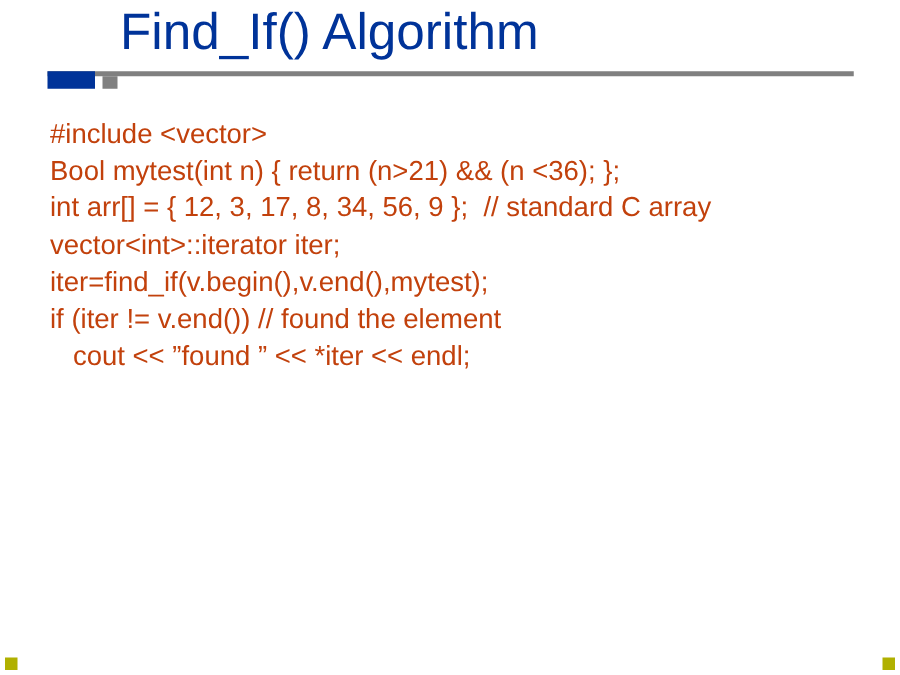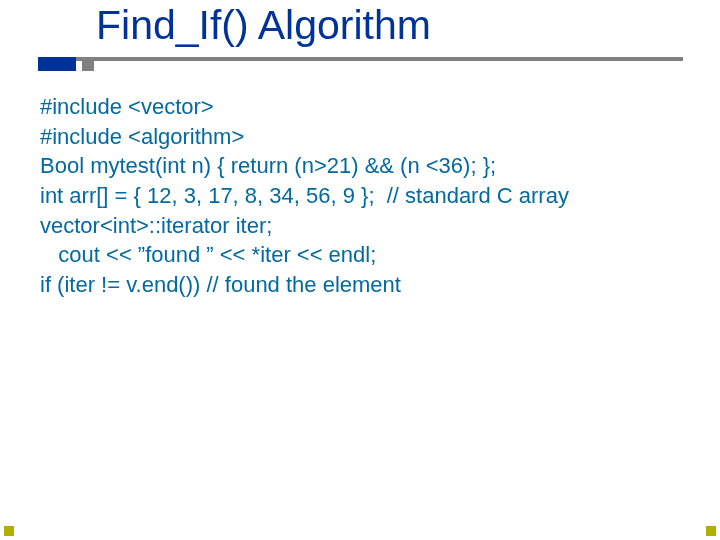--- a/index.html
+++ b/index.html
@@ -61,45 +61,45 @@
     height: 10px;
     background: #b0b000;
   }
   .body {
     position: absolute;
     top: 92px;
     left: 40px;
     right: 20px;
     font-family: Verdana, Arial, sans-serif;
     font-size: 22px;
-    color: #0369a1;
+    color: #c2410c;
     line-height: 1.35;
   }
   .body .line {
     white-space: pre;
   }
 </style>
 </head>
 <body>
 
 <div class="slide">
 
   <div class="title-wrap">
     <div class="title">Find_If() Algorithm</div>
   </div>
   <div class="title-underline"></div>
   <div class="tab-block"></div>
   <div class="tab-block2"></div>
 
   <div class="body">
     <div class="line">#include &lt;vector&gt;</div>
-    <div class="line">#include &lt;algorithm&gt;</div>
     <div class="line">Bool mytest(int n) { return (n&gt;21) &amp;&amp; (n &lt;36); };</div>
     <div class="line">int arr[] = { 12, 3, 17, 8, 34, 56, 9 };  // standard C array</div>
     <div class="line">vector&lt;int&gt;::iterator iter;</div>
+    <div class="line">iter=find_if(v.begin(),v.end(),mytest);</div>
+    <div class="line">if (iter != v.end()) // found the element</div>
     <div class="line">   cout &lt;&lt; ”found ” &lt;&lt; *iter &lt;&lt; endl;</div>
-    <div class="line">if (iter != v.end()) // found the element</div>
   </div>
 
   <div class="corner-sq" style="left:4px; bottom:4px;"></div>
   <div class="corner-sq" style="right:4px; bottom:4px;"></div>
 
 </div>
 
 </body></html>

